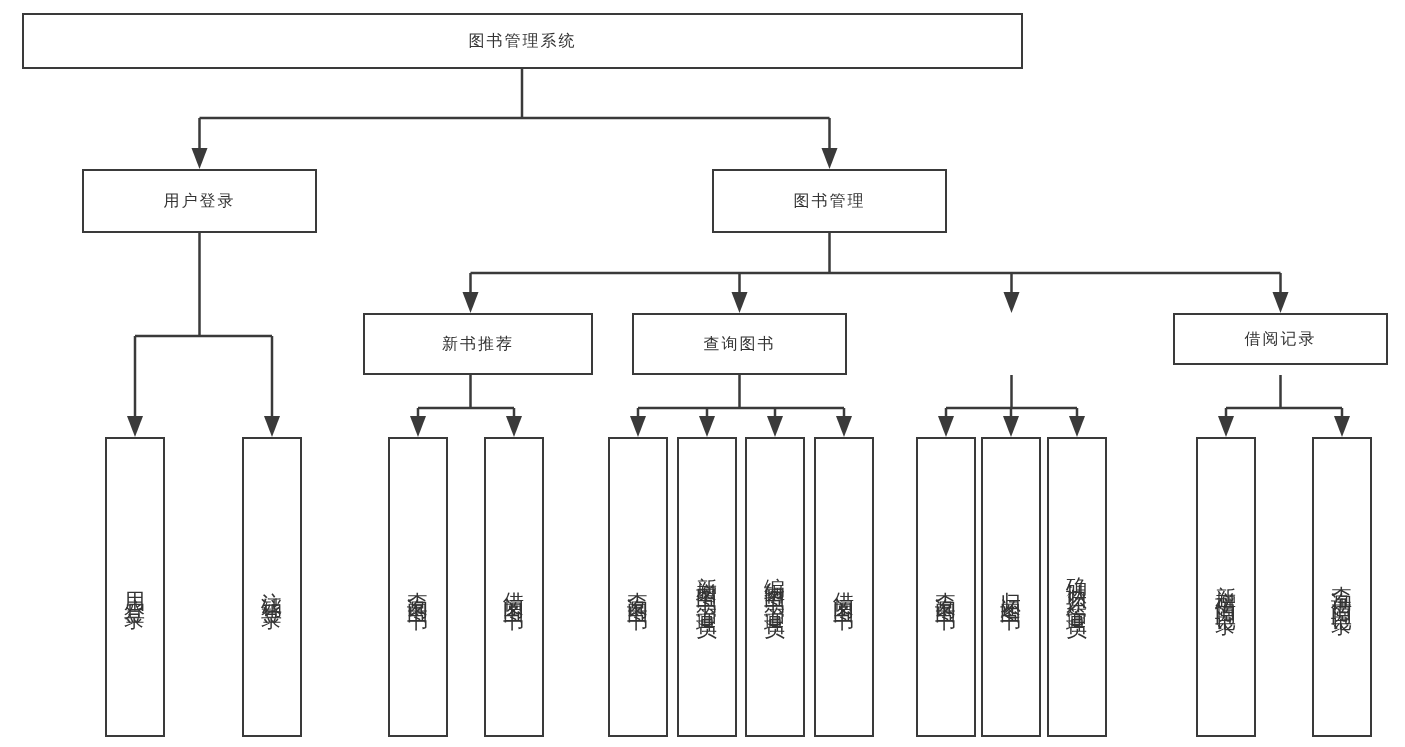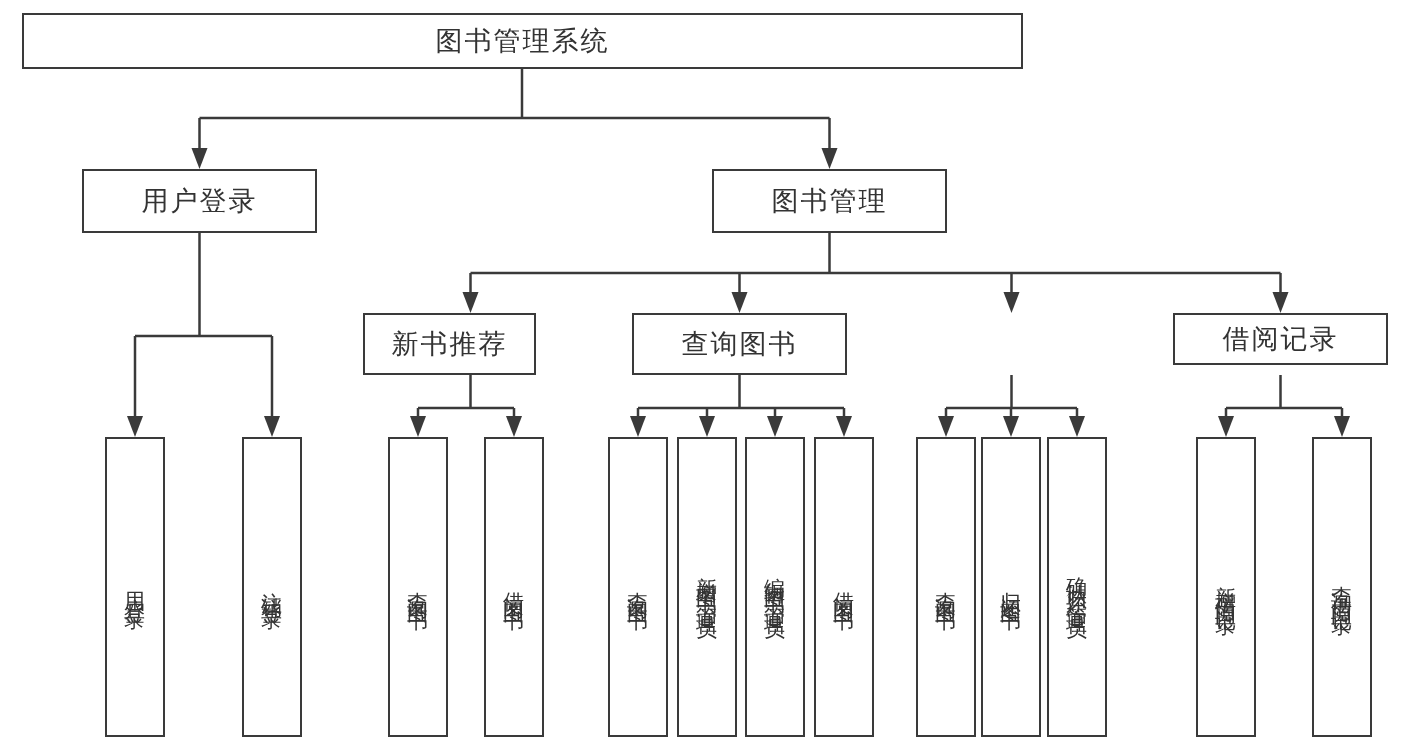--- a/index.html
+++ b/index.html
@@ -6,21 +6,21 @@
   .stage{
     position:relative;width:1405px;height:747px;background:#ffffff;
     font-family:"Liberation Sans",sans-serif;overflow:hidden;
   }
   #connector-layer{position:absolute;left:0;top:0;z-index:0;}
   .box{
     position:absolute;background:#ffffff;border:2.5px solid #3a3a3a;
     display:flex;align-items:center;justify-content:center;
     color:#333333;box-sizing:border-box;z-index:1;
   }
-  .h-label{font-size:27px;letter-spacing:2px;white-space:nowrap;}
+  .h-label{font-size:16px;letter-spacing:2px;white-space:nowrap;}
   .v-label{
     writing-mode:vertical-rl;text-orientation:mixed;
     font-size:21px;letter-spacing:6px;line-height:1;
   }
   .watermark{
     position:absolute;left:1186px;top:714px;z-index:2;
     font-size:19px;letter-spacing:1px;color:#a8a8a8;white-space:nowrap;
   }
 </style>
 </head>
@@ -81,21 +81,21 @@
       <polygon points="1218,416 1234,416 1226,437" fill="#3a3a3a"></polygon>
       <line x1="1342" y1="408" x2="1342" y2="429" stroke="#3a3a3a" stroke-width="2.5"></line>
       <polygon points="1334,416 1350,416 1342,437" fill="#3a3a3a"></polygon>
     </svg>
 
   <div class="box h-label" style="left:22px;top:13px;width:1001px;height:56px;">图书管理系统</div>
 
   <div class="box h-label" style="left:82px;top:169px;width:235px;height:64px;">用户登录</div>
   <div class="box h-label" style="left:712px;top:169px;width:235px;height:64px;">图书管理</div>
 
-  <div class="box h-label" style="left:363px;top:313px;width:173px;height:62px;">新书推荐</div>
+  <div class="box h-label" style="left:363px;top:313px;width:230px;height:62px;">新书推荐</div>
   <div class="box h-label" style="left:632px;top:313px;width:215px;height:62px;">查询图书</div>
   <div class="box h-label" style="left:1173px;top:313px;width:215px;height:52px;">借阅记录</div>
 
   <div class="box v-label" style="left:105px;top:437px;width:60px;height:300px;">用户登录</div>
   <div class="box v-label" style="left:242px;top:437px;width:60px;height:300px;">注销登录</div>
 
   <div class="box v-label" style="left:388px;top:437px;width:60px;height:300px;">查询图书</div>
   <div class="box v-label" style="left:484px;top:437px;width:60px;height:300px;">借阅图书</div>
 
   <div class="box v-label" style="left:608px;top:437px;width:60px;height:300px;">查询图书</div>

